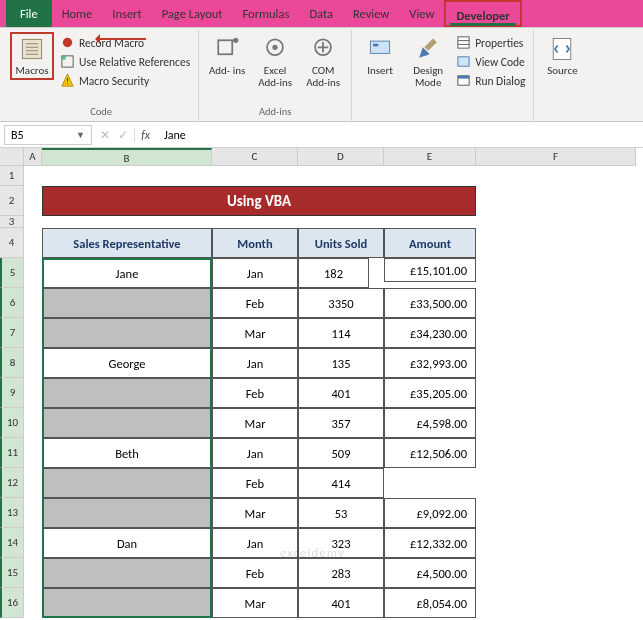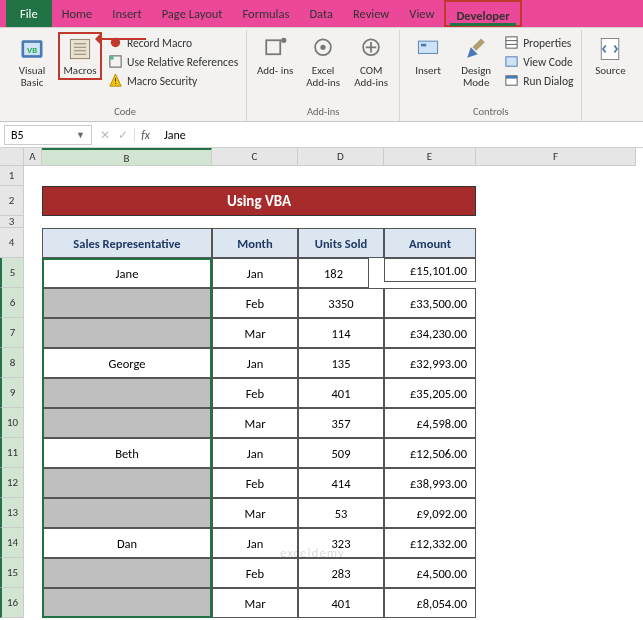--- a/index.html
+++ b/index.html
@@ -207,29 +207,20 @@
   <div class="ribbon-tab">Review</div>
   <div class="ribbon-tab">View</div>
   <div class="ribbon-tab active highlighted">Developer</div>
 </div>
 
 <div class="arrow-line"></div>
 
 <div class="ribbon-body">
   <div class="rgroup">
     <div class="rgroup-body">
-      <div class="big-btn">
-        <svg class="ic" viewBox="0 0 32 32">
-            <rect x="4" y="6" width="24" height="20" fill="#4a7ab5" rx="2"></rect>
-            <rect x="7" y="9" width="18" height="14" fill="#cfe3f7"></rect>
-            <text x="16" y="21" font-size="10" fill="#2a5" text-anchor="middle" font-weight="bold">VB</text>
-          </svg>
-        <span>Visual
-Basic</span>
-      </div>
       <div class="big-btn highlighted">
         <svg class="ic" viewBox="0 0 32 32">
             <rect x="5" y="5" width="22" height="22" fill="#e8e0d0" stroke="#8a7a5a"></rect>
             <line x1="9" y1="10" x2="23" y2="10" stroke="#8a7a5a"></line>
             <line x1="9" y1="14" x2="23" y2="14" stroke="#8a7a5a"></line>
             <line x1="9" y1="18" x2="23" y2="18" stroke="#8a7a5a"></line>
             <line x1="9" y1="22" x2="23" y2="22" stroke="#8a7a5a"></line>
           </svg>
         <span>Macros</span>
       </div>
@@ -323,21 +314,20 @@
         </div>
         <div class="small-btn">
           <svg class="sic" viewBox="0 0 16 16">
               <rect x="2" y="3" width="12" height="10" fill="#fff" stroke="#555"></rect>
               <rect x="2" y="3" width="12" height="3" fill="#4a7ab5"></rect>
             </svg>
           <span>Run Dialog</span>
         </div>
       </div>
     </div>
-    <div class="rgroup-label">Controls</div>
   </div>
 
   <div class="rgroup" style="border-right:none">
     <div class="rgroup-body">
       <div class="big-btn">
         <svg class="ic" viewBox="0 0 32 32">
             <rect x="6" y="4" width="20" height="24" fill="#fff" stroke="#777"></rect>
             <path d="M11 12 L8 16 L11 20 M21 12 L24 16 L21 20" stroke="#4a7ab5" stroke-width="2" fill="none"></path>
           </svg>
         <span>Source</span>
@@ -420,21 +410,20 @@
       <div class="cell tcell" style="left: 188px; top: 242px; width: 86px; height: 30px;">Mar</div>
       <div class="cell tcell" style="left: 274px; top: 242px; width: 86px; height: 30px;">357</div>
       <div class="cell tcell amount" style="left: 360px; top: 242px; width: 92px; height: 30px;">£4,598.00</div>
       <div class="cell tcell" style="left: 18px; top: 272px; width: 170px; height: 30px;">Beth</div>
       <div class="cell tcell" style="left: 188px; top: 272px; width: 86px; height: 30px;">Jan</div>
       <div class="cell tcell" style="left: 274px; top: 272px; width: 86px; height: 30px;">509</div>
       <div class="cell tcell amount" style="left: 360px; top: 272px; width: 92px; height: 30px;">£12,506.00</div>
       <div class="cell tcell shade" style="left: 18px; top: 302px; width: 170px; height: 30px;"></div>
       <div class="cell tcell" style="left: 188px; top: 302px; width: 86px; height: 30px;">Feb</div>
       <div class="cell tcell" style="left: 274px; top: 302px; width: 86px; height: 30px;">414</div>
-      <div class="cell tcell amount" style="left: 360px; top: 302px; width: 92px; height: 30px;">£38,993.00</div>
       <div class="cell tcell shade" style="left: 18px; top: 332px; width: 170px; height: 30px;"></div>
       <div class="cell tcell" style="left: 188px; top: 332px; width: 86px; height: 30px;">Mar</div>
       <div class="cell tcell" style="left: 274px; top: 332px; width: 86px; height: 30px;">53</div>
       <div class="cell tcell amount" style="left: 360px; top: 332px; width: 92px; height: 30px;">£9,092.00</div>
       <div class="cell tcell" style="left: 18px; top: 362px; width: 170px; height: 30px;">Dan</div>
       <div class="cell tcell" style="left: 188px; top: 362px; width: 86px; height: 30px;">Jan</div>
       <div class="cell tcell" style="left: 274px; top: 362px; width: 86px; height: 30px;">323</div>
       <div class="cell tcell amount" style="left: 360px; top: 362px; width: 92px; height: 30px;">£12,332.00</div>
       <div class="cell tcell shade" style="left: 18px; top: 392px; width: 170px; height: 30px;"></div>
       <div class="cell tcell" style="left: 188px; top: 392px; width: 86px; height: 30px;">Feb</div>

